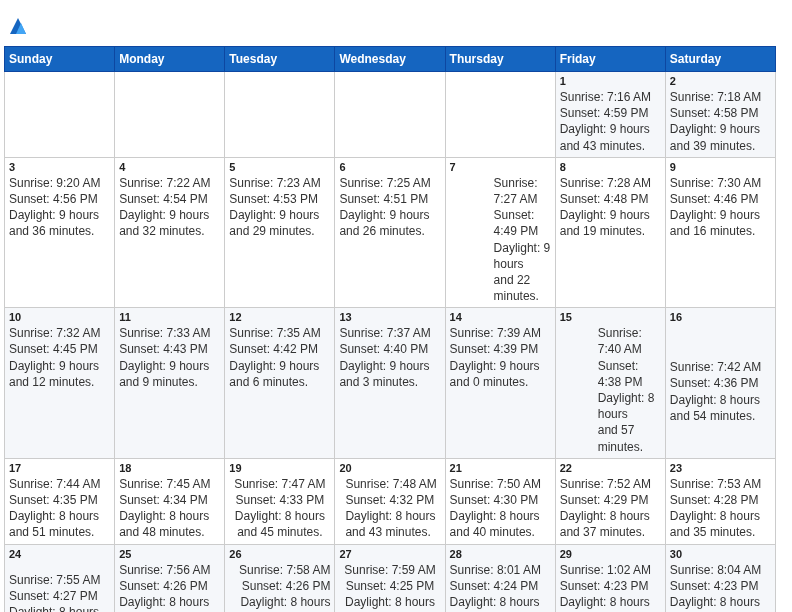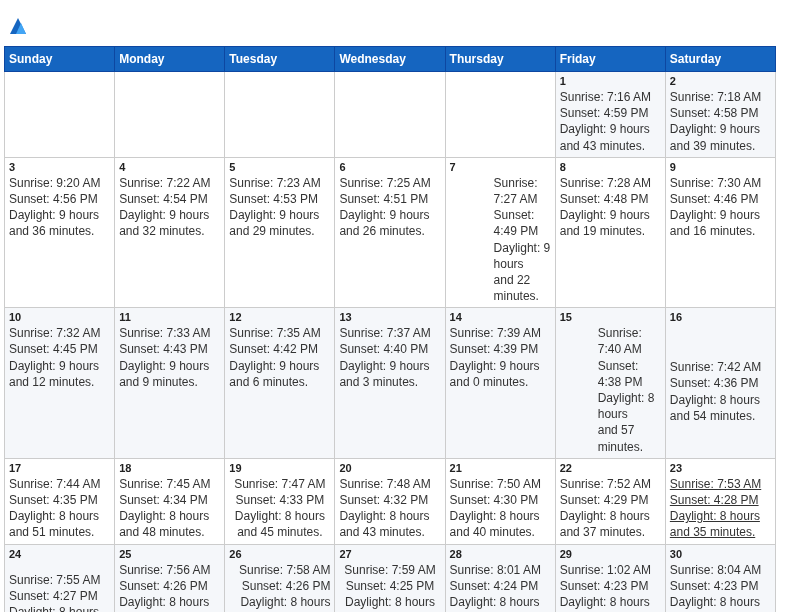--- a/index.html
+++ b/index.html
@@ -270,42 +270,42 @@
           </td>
           <td>
             <span class="day-num">19</span>
             <div class="day-info" style="white-space: pre-line; text-align: center;">Sunrise: 7:47 AM
 Sunset: 4:33 PM
 Daylight: 8 hours
 and 45 minutes.</div>
           </td>
           <td>
             <span class="day-num">20</span>
-            <div class="day-info" style="white-space: pre-line;">Sunrise: 7:48 AM
+            <div class="day-info" style="white-space: pre-line; margin-left: 6px;">Sunrise: 7:48 AM
 Sunset: 4:32 PM
 Daylight: 8 hours
 and 43 minutes.</div>
           </td>
           <td>
             <span class="day-num">21</span>
             <div class="day-info" style="white-space: pre-line;">Sunrise: 7:50 AM
 Sunset: 4:30 PM
 Daylight: 8 hours
 and 40 minutes.</div>
           </td>
           <td>
             <span class="day-num">22</span>
             <div class="day-info" style="white-space: pre-line;">Sunrise: 7:52 AM
 Sunset: 4:29 PM
 Daylight: 8 hours
 and 37 minutes.</div>
           </td>
           <td>
             <span class="day-num">23</span>
-            <div class="day-info" style="white-space: pre-line; text-decoration: underline;">Sunrise: 7:53 AM
+            <div class="day-info" style="white-space: pre-line;">Sunrise: 7:53 AM
 Sunset: 4:28 PM
 Daylight: 8 hours
 and 35 minutes.</div>
           </td>
         </tr>
         <tr>
           <td>
             <span class="day-num">24</span>
             <div class="day-info" style="white-space: pre-line; margin-top: 12px;">Sunrise: 7:55 AM
 Sunset: 4:27 PM

